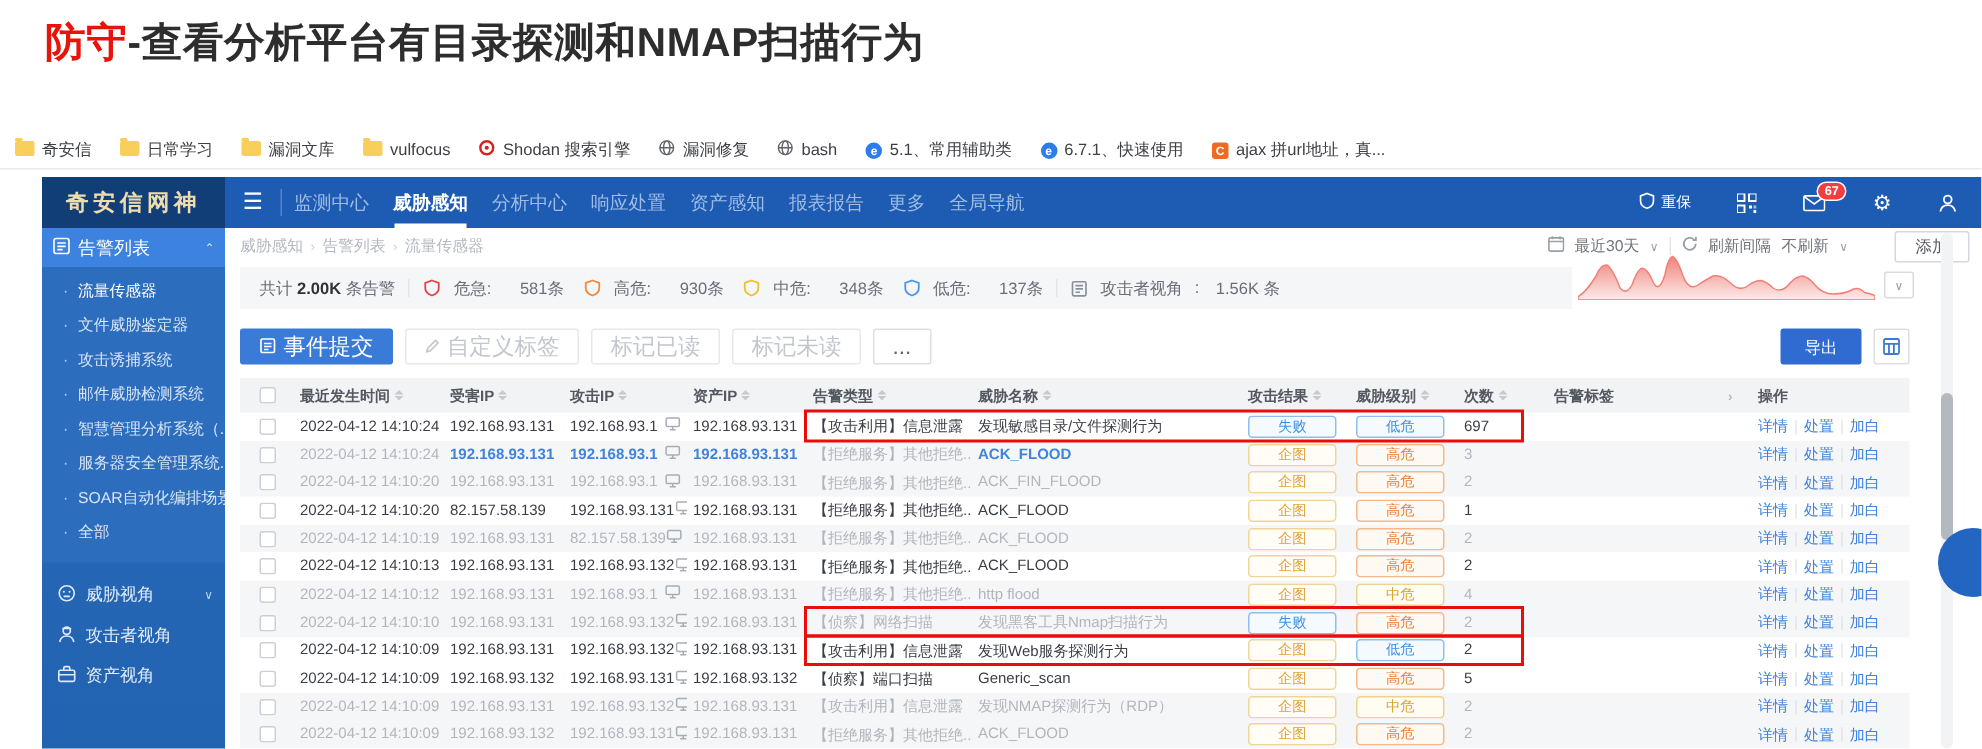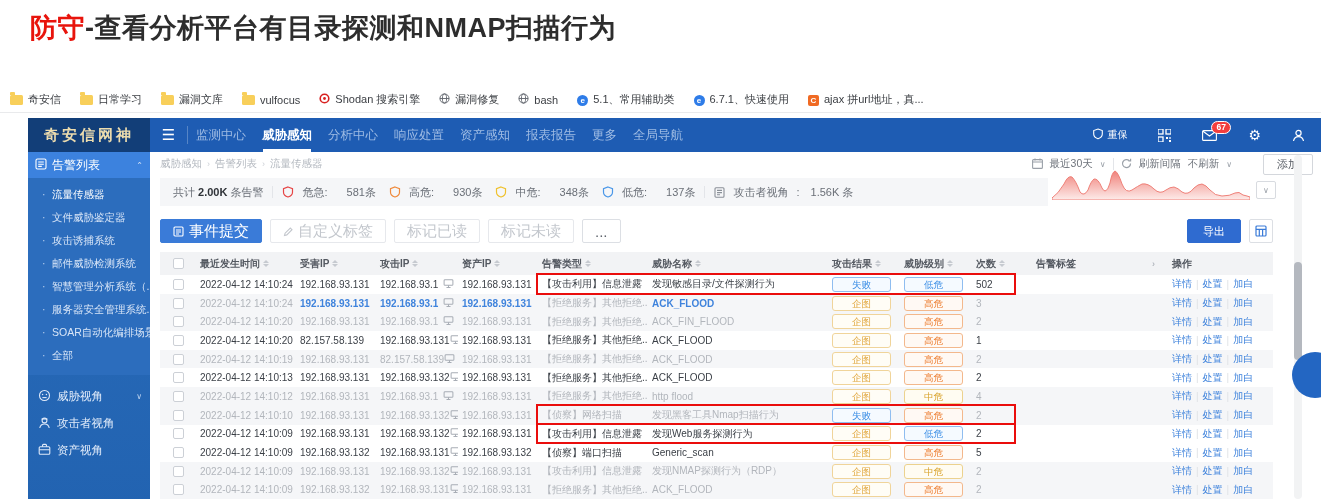--- a/index.html
+++ b/index.html
@@ -439,21 +439,21 @@
             </div>
             <div class="cell c-asset">192.168.93.131</div>
             <div class="cell c-type">【攻击利用】信息泄露</div>
             <div class="cell c-name">发现敏感目录/文件探测行为</div>
             <div class="cell c-result">
               <span class="bdg fail">失败</span>
             </div>
             <div class="cell c-level">
               <span class="bdg low">低危</span>
             </div>
-            <div class="cell c-count">502</div>
+            <div class="cell c-count">697</div>
             <div class="cell c-tag"></div>
             <div class="cell c-exp"></div>
             <div class="cell c-op">
               <span class="op-link">详情</span>
               <span class="op-sep">|</span>
               <span class="op-link">处置</span>
               <span class="op-sep">|</span>
               <span class="op-link">加白</span>
             </div>
           </div>

